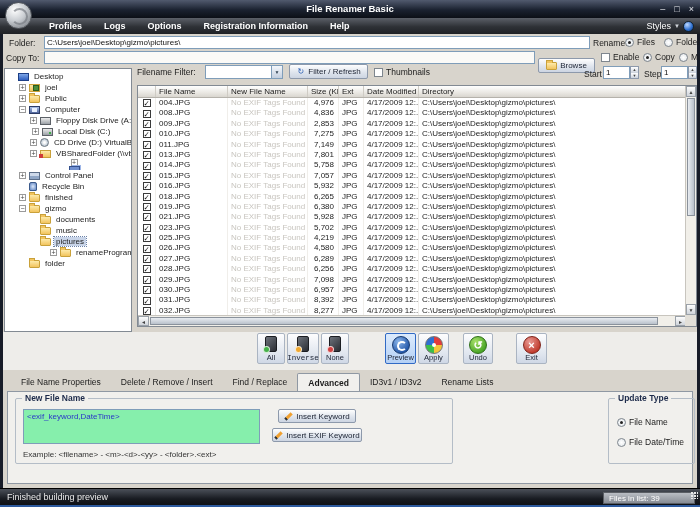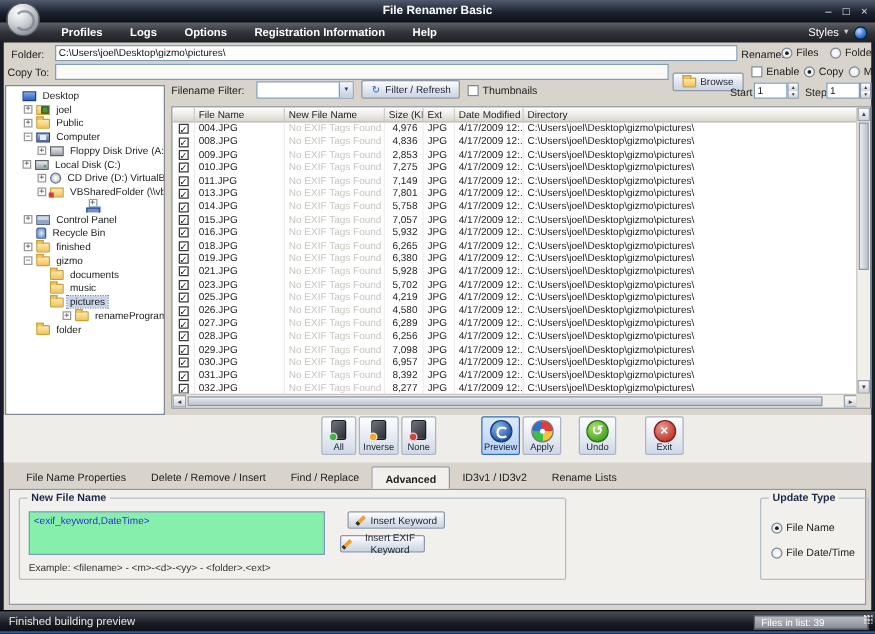--- a/index.html
+++ b/index.html
@@ -281,21 +281,21 @@
         <div class="titem" style="padding-left: 14px;">
           <span class="exp minus">−</span>
           <span class="ti computer"></span>
           <span class="tlabel">Computer</span>
         </div>
         <div class="titem" style="padding-left: 25px;">
           <span class="exp plus">+</span>
           <span class="ti floppy"></span>
           <span class="tlabel">Floppy Disk Drive (A:)</span>
         </div>
-        <div class="titem" style="padding-left: 13px;">
+        <div class="titem" style="padding-left: 27px;">
           <span class="exp plus">+</span>
           <span class="ti disk"></span>
           <span class="tlabel">Local Disk (C:)</span>
         </div>
         <div class="titem" style="padding-left: 25px;">
           <span class="exp plus">+</span>
           <span class="ti cd"></span>
           <span class="tlabel">CD Drive (D:) VirtualBox Guest</span>
         </div>
         <div class="titem" style="padding-left: 25px;">
@@ -650,21 +650,21 @@
       </div>
     <div class="tabpanel">
       <div class="group" style="left:7px;top:6px;width:438px;height:66px">
         <span class="gtitle">New File Name</span>
       </div>
       <textarea class="pattern" style="left: 15px; top: 17px; width: 237px; height: 35px;" spellcheck="false">&lt;exif_keyword,DateTime&gt;</textarea>
       <button class="btn" style="left:270px;top:17px;width:78px;height:14px">
         <span class="pen"></span>
         <span>Insert Keyword</span>
       </button>
-      <button class="btn" style="left:264px;top:36px;width:68px;height:14px">
+      <button class="btn" style="left:264px;top:36px;width:90px;height:14px">
         <span class="pen"></span>
         <span>Insert EXIF Keyword</span>
       </button>
       <span class="example" style="left:15px;top:58px">Example: &lt;filename&gt; - &lt;m&gt;-&lt;d&gt;-&lt;yy&gt; - &lt;folder&gt;.&lt;ext&gt;</span>
 
       <div class="group" style="left:600px;top:6px;width:87px;height:66px">
         <span class="gtitle">Update Type</span>
         <span class="opt" style="left:8px;top:18px">
           <span class="radio on"></span>
           <span>File Name</span>
@@ -673,21 +673,21 @@
           <span class="radio"></span>
           <span>File Date/Time</span>
         </span>
       </div>
     </div>
   <button class="abtn" style="left: 254px; width: 28px;">
         <span class="chip">
           <span class="dot" style="background: rgb(68, 176, 73);"></span>
         </span>
         <span class="albl">All</span>
-      </button><button class="abtn" style="left: 284px; width: 32px;">
+      </button><button class="abtn" style="left: 284px; width: 32px; font-family: Liberation Mono, monospace;">
         <span class="chip">
           <span class="dot" style="background: rgb(240, 168, 48);"></span>
         </span>
         <span class="albl">Inverse</span>
       </button><button class="abtn" style="left: 318px; width: 28px;">
         <span class="chip">
           <span class="dot" style="background: rgb(208, 64, 64);"></span>
         </span>
         <span class="albl">None</span>
       </button></div>

